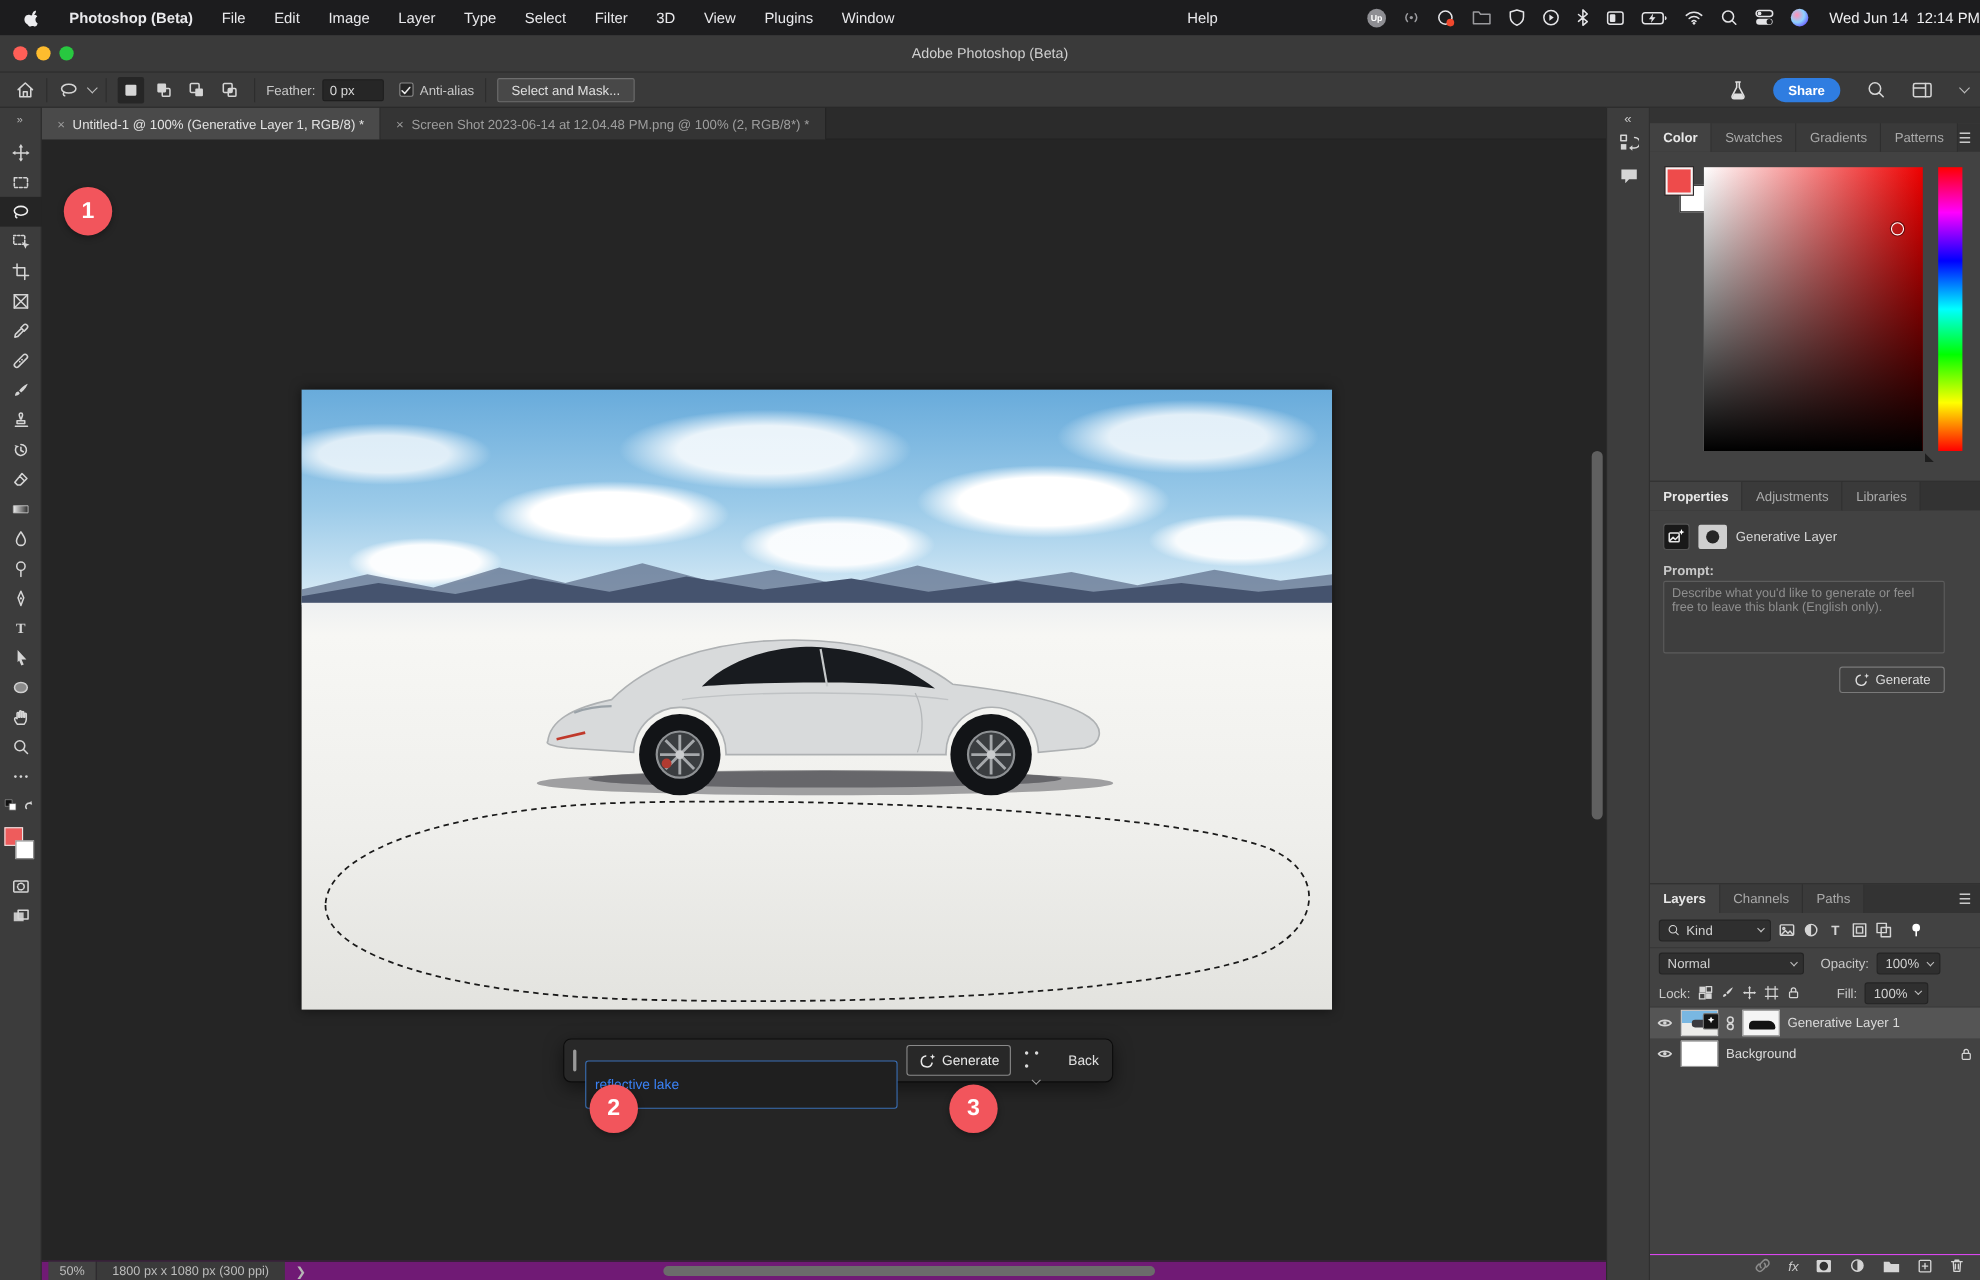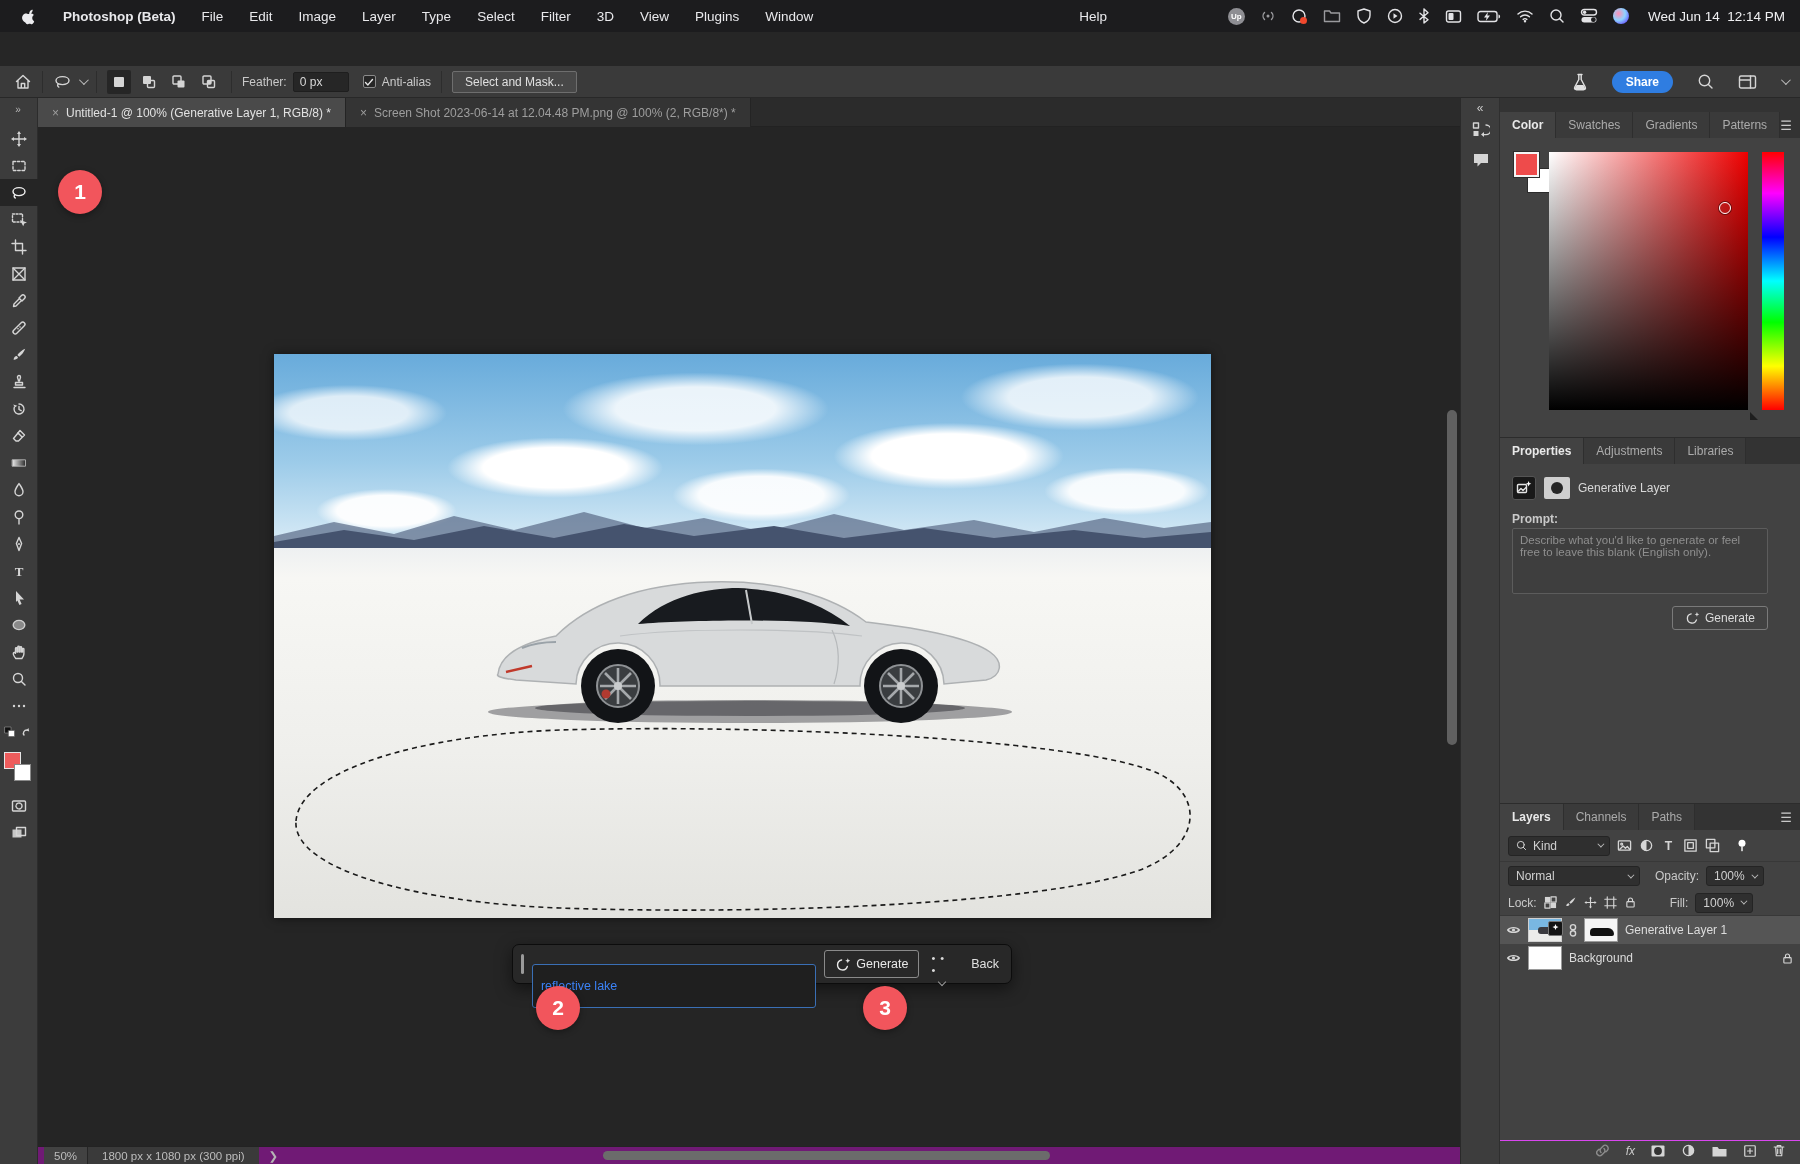--- a/index.html
+++ b/index.html
@@ -10,21 +10,21 @@
   
   svg.i { stroke:#d5d5d5; fill:none; stroke-width:1.4; stroke-linecap:round; stroke-linejoin:round; display:block; }
   svg.i .f { fill:#d5d5d5; stroke:none; }
   .chev { width:7px; height:7px; display:inline-block; border-right:1.5px solid #bdbdbd; border-bottom:1.5px solid #bdbdbd; transform:rotate(45deg) translateY(-2px); }
 
   
   .menubar { position:absolute; left:0; top:0; width:1800px; height:32px; background:#1c1c1e; display:flex; align-items:center; color:#e9e9ec; font-size:13.5px; }
   .menubar .left { display:flex; align-items:center; gap:26px; padding-left:22px; }
   .menubar .appname { font-weight:bold; }
   .menubar .help-gap { margin-left:240px; }
-  .menubar .right { margin-left:auto; display:flex; align-items:center; gap:15px; padding-right:15px; }
+  .menubar .right { margin-left:auto; display:flex; align-items:center; gap:15px; padding-right:0; }
   .mb-ic svg { stroke:#e3e3e6; }
   .mb-ic svg .f { fill:#e3e3e6; }
   .upbadge { width:17px; height:17px; border-radius:50%; background:#8e8e93; color:#fff; font-size:8px; font-weight:bold; display:flex; align-items:center; justify-content:center; }
   .siri { width:16px; height:16px; border-radius:50%; background:radial-gradient(circle at 35% 35%, #ff8fb6, #8ed2ff 45%, #6a5cff 80%); }
   .clock { font-size:13.5px; color:#f0f0f2; margin-left:4px; white-space:pre; }
 
   
   .titlebar { position:absolute; left:0; top:32px; width:1800px; height:34px; background:#3a3a3a; border-bottom:1px solid #2a2a2a; display:flex; align-items:center; }
   .lights { display:flex; gap:8px; padding-left:12px; }
   .light { width:13px; height:13px; border-radius:50%; }
@@ -244,20 +244,28 @@
             <circle class="f" cx="4.6" cy="4.2" r="1.7"></circle>
             <rect class="f" x="1.5" y="9" width="15" height="5.5" rx="2.7"></rect>
             <circle cx="13.4" cy="11.7" r="1.7" style="stroke:#1c1c1e;fill:#1c1c1e"></circle>
           </svg>
         </span>
       <span class="siri"></span>
       <span class="clock">Wed Jun 14  12:14 PM</span>
     </div>
   </div>
 
+  <div class="titlebar">
+    <div class="lights">
+      <span class="light l-red"></span>
+      <span class="light l-yel"></span>
+      <span class="light l-grn"></span>
+    </div>
+    <div class="wtitle">Adobe Photoshop (Beta)</div>
+  </div>
 
   <div class="optionsbar">
     <div class="ob-group" style="padding-left:14px">
       <span>
           <svg class="i" width="18" height="18" viewBox="0 0 18 18">
             <path d="M2.5 8.5L9 2.5l6.5 6M4 7.5V15h10V7.5M7.3 15v-4.5h3.4V15"></path>
           </svg>
         </span>
     </div>
     <div class="ob-sep"></div>

